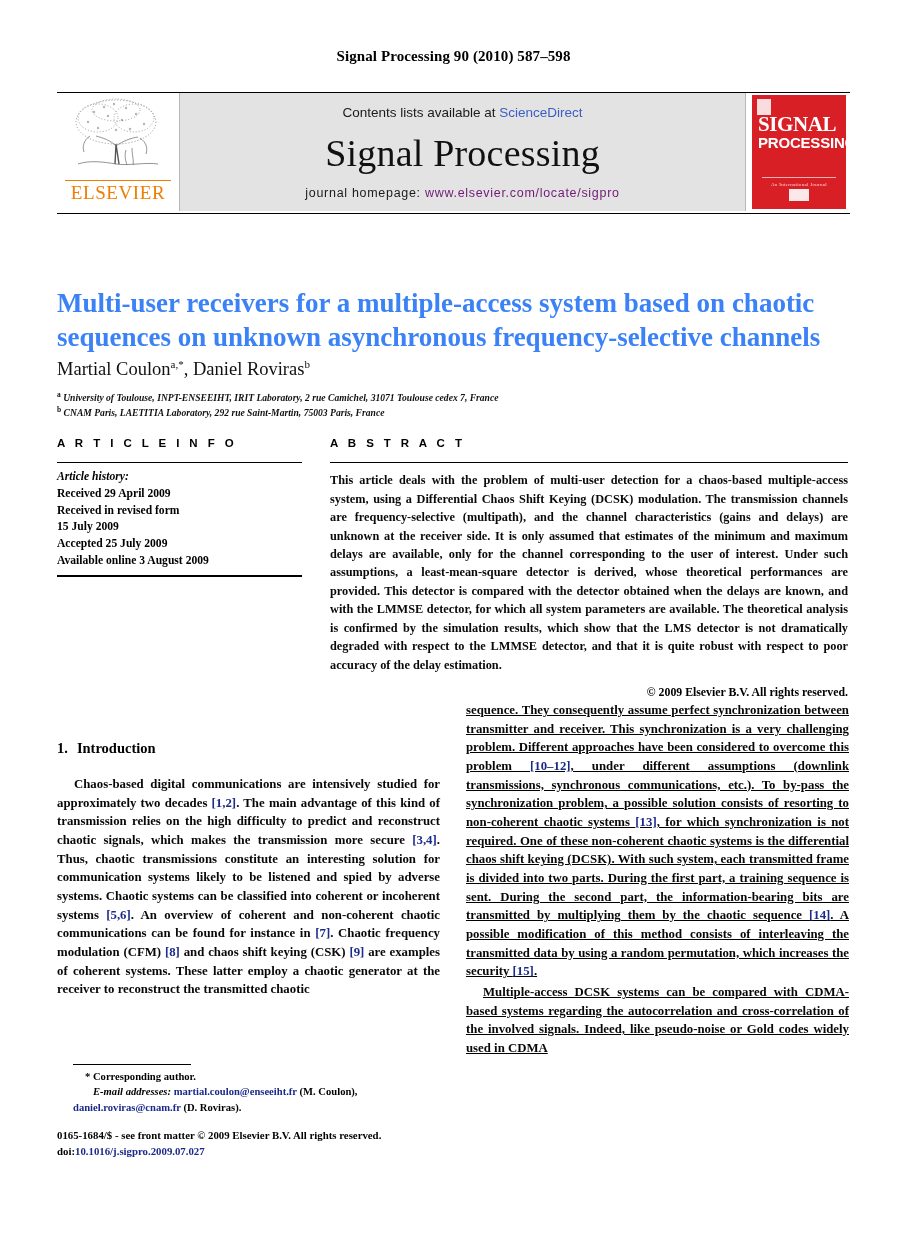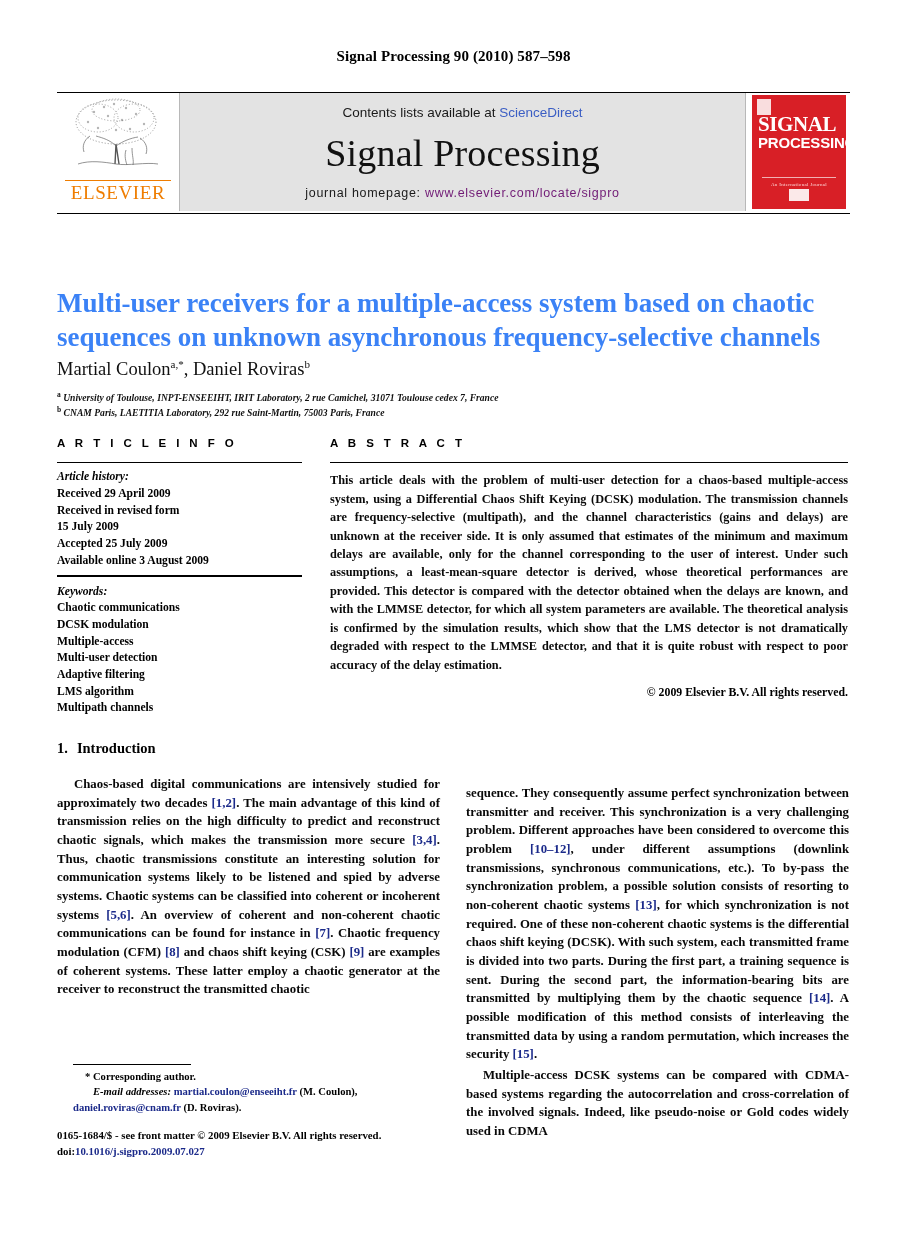--- a/index.html
+++ b/index.html
@@ -272,22 +272,23 @@
   }
 
   
   .col-left {
     position: absolute;
     left: 57px; top: 740px;
     width: 383px;
   }
   .col-right {
     position: absolute;
-    left: 466px; top: 784px;
+    left: 466px; top: 701px;
     width: 383px;
+    text-decoration: underline;
   }
   .h1 {
     font-size: 14.5px;
     font-weight: bold;
     margin: 0 0 18px 0;
   }
   .h1 .num { margin-right: 9px; }
   .para {
     font-size: 12.8px;
     line-height: 1.46;
@@ -419,30 +420,20 @@
     <div class="hr-thin"></div>
     <div class="info-body">
       <div class="lbl">Article history:</div>
       <div>Received 29 April 2009</div>
       <div>Received in revised form</div>
       <div>15 July 2009</div>
       <div>Accepted 25 July 2009</div>
       <div>Available online 3 August 2009</div>
     </div>
     <div class="hr-thin2"></div>
-    <div class="info-body" style="padding-top:0">
-      <div class="lbl">Keywords:</div>
-      <div>Chaotic communications</div>
-      <div>DCSK modulation</div>
-      <div>Multiple-access</div>
-      <div>Multi-user detection</div>
-      <div>Adaptive filtering</div>
-      <div>LMS algorithm</div>
-      <div>Multipath channels</div>
-    </div>
   </div>
 
   <div class="abs-col">
     <div class="sec-head">A B S T R A C T</div>
     <div class="hr-thin"></div>
     <div class="abstract-text">This article deals with the problem of multi-user detection for a chaos-based multiple-access system, using a Differential Chaos Shift Keying (DCSK) modulation. The transmission channels are frequency-selective (multipath), and the channel characteristics (gains and delays) are unknown at the receiver side. It is only assumed that estimates of the minimum and maximum delays are available, only for the channel corresponding to the user of interest. Under such assumptions, a least-mean-square detector is derived, whose theoretical performances are provided. This detector is compared with the detector obtained when the delays are known, and with the LMMSE detector, for which all system parameters are available. The theoretical analysis is confirmed by the simulation results, which show that the LMS detector is not dramatically degraded with respect to the LMMSE detector, and that it is quite robust with respect to poor accuracy of the delay estimation.</div>
     <div class="copyline">© 2009 Elsevier B.V. All rights reserved.</div>
   </div>
 
   <div class="col-left">

